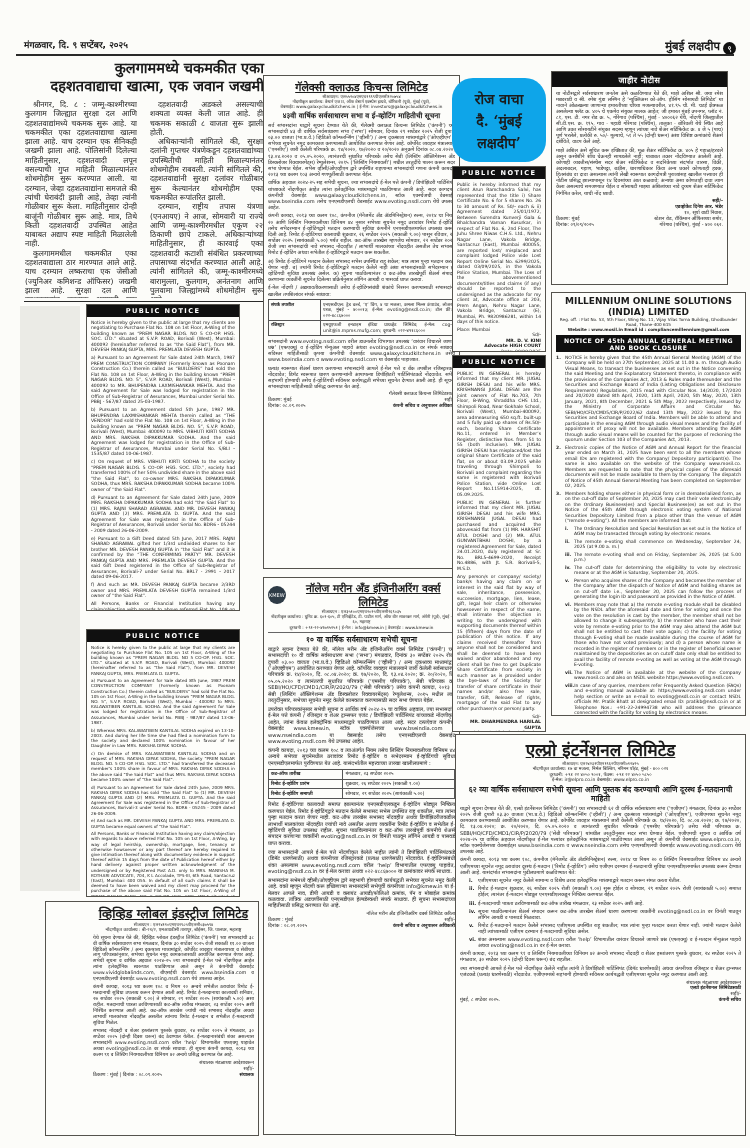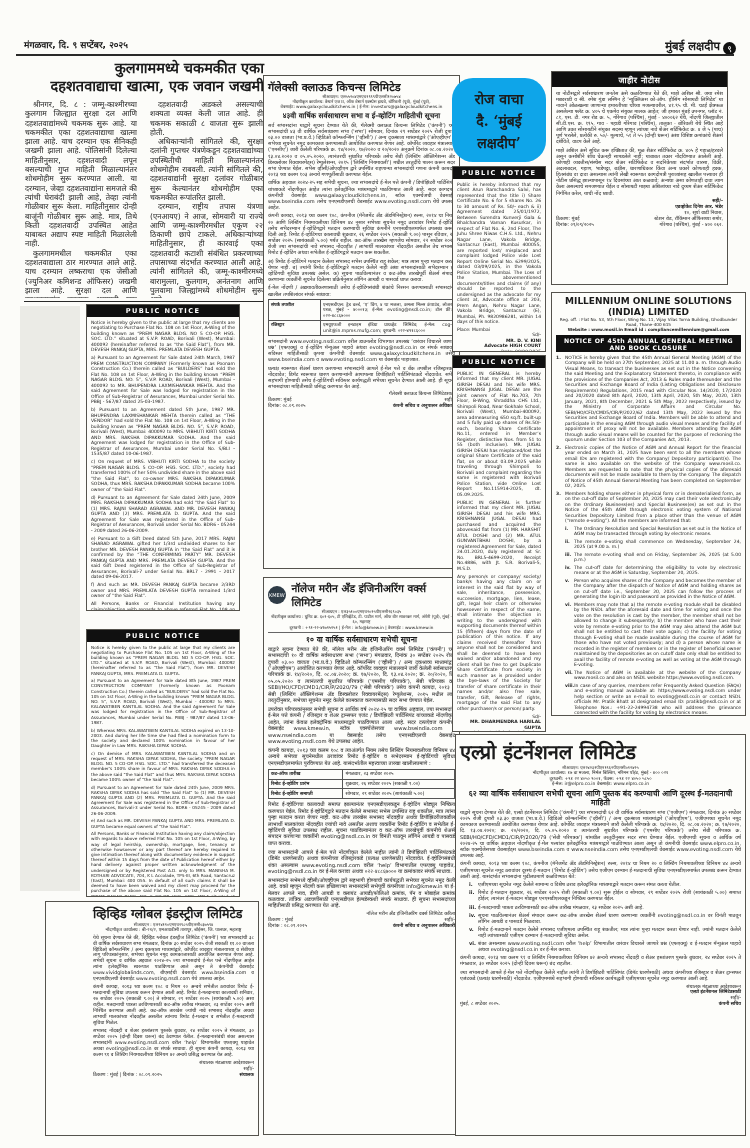--- a/index.html
+++ b/index.html
@@ -30,21 +30,21 @@
   .headline{font-weight:bold;text-align:right;font-size:14.5px;line-height:18px;
             font-family:"DejaVu Serif","Liberation Serif",serif;}
   .newscol{font-size:7.6px;line-height:9.3px;text-align:justify;overflow:hidden;}
   .newscol p{text-indent:8px;margin:0;}
   .rojbox{background:#0ea5e9;display:flex;flex-direction:column;justify-content:center;
           align-items:center;gap:3px;font-weight:bold;font-size:14px;
           font-family:"DejaVu Serif","Liberation Serif",serif;border-radius:21px;}
   .mast{font-weight:bold;font-size:11.5px;font-family:"DejaVu Serif","Liberation Serif",serif;}
   .pgc{display:inline-flex;width:13px;height:13px;border-radius:50%;background:#111;color:#fff;
        font-size:9px;align-items:center;justify-content:center;vertical-align:-2px;margin-left:3px;}
-  .cotitle{font-weight:bold;text-align:left;font-family:"DejaVu Serif","Liberation Serif",serif;}
+  .cotitle{font-weight:bold;text-align:center;font-family:"DejaVu Serif","Liberation Serif",serif;text-decoration:underline;}
   .grayband{background:#ebebe6;}
   .logoc{display:inline-flex;width:18px;height:18px;border-radius:50%;background:#2e3b46;color:#fff;
          font-size:9px;align-items:center;justify-content:center;margin-right:3px;}
   .logorow{display:flex;align-items:center;justify-content:center;gap:3px;}
 </style>
 </head>
 <body>
 
 <div class="page">
 
@@ -308,21 +308,21 @@
       <div class="li sub">
           <span class="ln">viii.</span>
           <div>In case of any queries, members refer Frequently Asked Question (FAQs) and e-voting manual available at: https://www.evoting.nsdl.com under help section or write an e-mail to evoting@nsdl.co.in or contact NSDL officials Mr. Pratik Bhatt at designated email ID: pratikb@nsdl.co.in or at Telephone Nos.: +91-22-24994738 who will address the grievance connected with the facility for voting by electronics means.</div>
         </div>
 
     </div>
 
   </div>
 
   <div class="abs box" style="left:455px;top:734px;width:291px;height:402px;">
-    <div class="cotitle" style="font-size:20px;">एल्प्रो इंटर्नेशनल लिमिटेड</div>
+    <div class="cotitle" style="font-size:17px;">एल्प्रो इंटर्नेशनल लिमिटेड</div>
     <div class="ctr t42">सीआयएन: एल२४२३१पीएन१९६२पीएलसी०१२४२५</div>
     <div class="ctr t45">नोंदणीकृत कार्यालय: १७ वा मजला, निर्मल बिल्डिंग, नरिमन पॉइंट, मुंबई - ४०० ०२१</div>
     <div class="ctr t45">दूरध्वनी: +९१ २२ ४०५० ९००१, फॅक्स: +९१ २२ ४०५० ५८५०</div>
     <div class="ctr t45" style="margin-bottom:2px;">ई-मेल: ir@elpro.co.in  वेबसाईट: www.elpro.co.in</div>
     <div class="ctr b" style="font-size:7.6px;line-height:9px;margin-bottom:2.5px;">६२ व्या वार्षिक सर्वसाधारण सभेची सूचना आणि पुस्तक बंद करण्याची आणि दूरस्थ ई-मतदानाची माहिती</div>
     <div class="t5 j">
       <p>याद्वारे सूचना देण्यात येते की, एल्प्रो इंटर्नेशनल लिमिटेड (‘कंपनी’) च्या सभासदांची ६२ वी वार्षिक सर्वसाधारण सभा (‘एजीएम’) मंगळवार, दिनांक ३० सप्टेंबर २०२५ रोजी दुपारी ०३.३० वाजता (भा.प्र.वे.) व्हिडिओ कॉन्फरन्सिंग (‘व्हीसी’) / अन्य दृकश्राव्य माध्यमांद्वारे (‘ओएव्हीएम’), एजीएमच्या सूचनेत नमूद कामकाज करण्यासाठी आयोजित करण्यात येणार आहे. कॉर्पोरेट व्यवहार मंत्रालयाने जारी केलेली परिपत्रके क्र. १४/२०२०, दि. ०८.०४.२०२०; क्र. १७/२०२०, दि. १३.०४.२०२०; क्र. २०/२०२०, दि. ०५.०५.२०२० व त्यानंतरची सुधारित परिपत्रके (‘एमसीए परिपत्रके’) तसेच सेबी परिपत्रक क्र. SEBI/HO/CFD/CMD1/CIR/P/2020/79 (‘सेबी परिपत्रक’) यांमधील तरतुदींनुसार सदर सभा घेण्यात येईल. एजीएमची सूचना व आर्थिक वर्ष २०२४-२५ चा वार्षिक अहवाल नोंदणीकृत ई-मेल पत्त्यांवर इलेक्ट्रॉनिक माध्यमाद्वारे पाठविण्यात आला असून तो कंपनीची वेबसाईट www.elpro.co.in, स्टॉक एक्स्चेंजेसच्या वेबसाईट्स www.bseindia.com व www.nseindia.com तसेच एनएसडीएलची वेबसाईट www.evoting.nsdl.com येथे उपलब्ध आहे.</p>
       <p>कंपनी कायदा, २०१३ च्या कलम १०८, कंपनीज (मॅनेजमेंट अँड ॲडमिनिस्ट्रेशन) रुल्स, २०१४ चा नियम २० व लिस्टिंग नियमावलीच्या विनियम ४४ अन्वये एजीएमच्या सूचनेत नमूद ठरावांवर दूरस्थ ई-मतदान (‘रिमोट ई-व्होटिंग’) तसेच एजीएम दरम्यान ई-मतदानाची सुविधा एनएसडीएलमार्फत उपलब्ध करून देण्यात आली आहे. यासंदर्भात सभासदांना पुढीलप्रमाणे कळविण्यात येते:</p>
       <div class="li sub">
           <span class="ln">i.</span>

